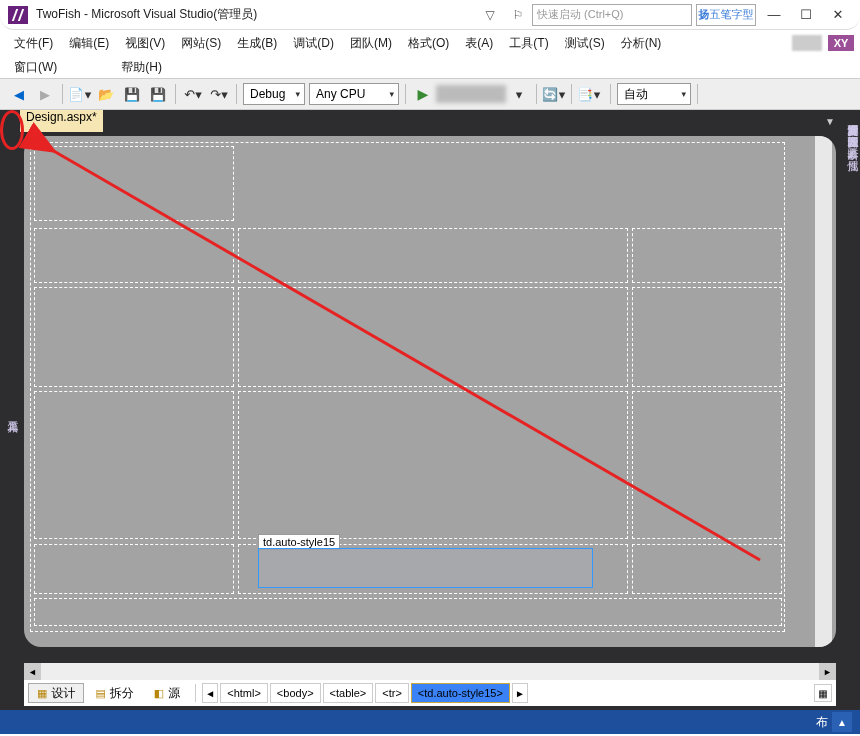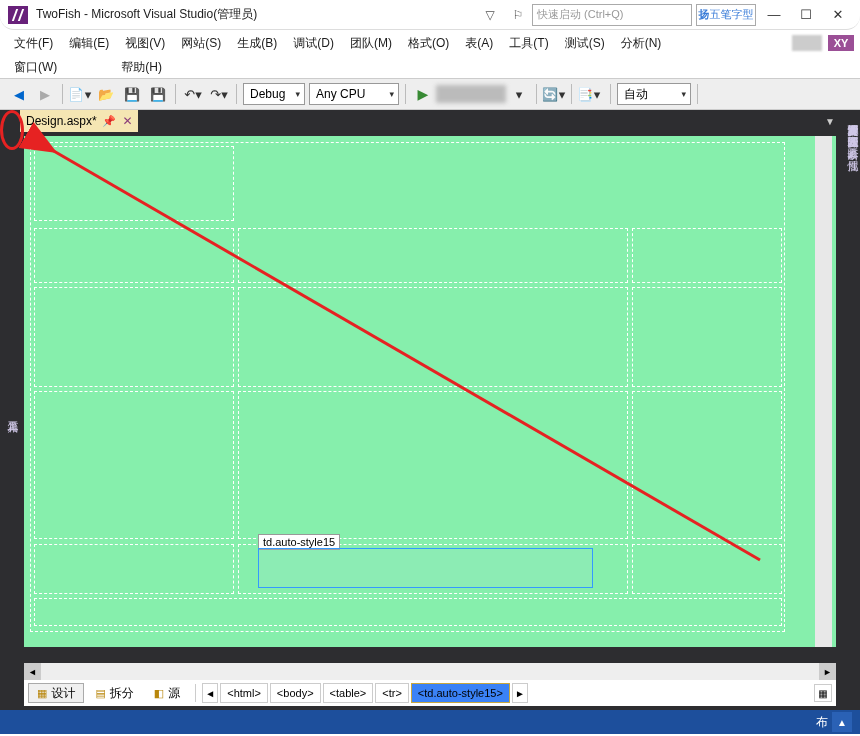--- a/index.html
+++ b/index.html
@@ -32,26 +32,26 @@
   .play-btn { color: #388a34; font-size: 14px; }
   .tb-blur { width: 70px; height: 18px; background: #bbb; filter: blur(2px); }
   
   .workspace { position: relative; height: 600px; background: #2d2d30; display: flex; }
   
   .left-rail { width: 20px; background: #2d2d30; color: #d0c8e8; font-size: 11px; writing-mode: vertical-rl; text-orientation: upright; text-align: center; padding-top: 6px; cursor: pointer; }
   
   .doc-area { flex: 1; display: flex; flex-direction: column; background: #2d2d30; }
   
   .tab-row { height: 22px; display: flex; align-items: center; background: #2d2d30; position: relative; }
-  .doc-tab { height: 22px; background: #f5e6b3; padding: 0 6px; display: flex; align-items: center; gap: 6px; cursor: pointer; }
+  .doc-tab { height: 22px; background: #f5e6b3; padding: 0 6px; display: flex; align-items: flex-start; gap: 6px; cursor: pointer; flex-direction: column; }
   .tab-pin { color: #7a6500; font-size: 11px; }
   .tab-close { color: #8a3d7a; font-size: 12px; cursor: pointer; }
   .tab-row-end { margin-left: auto; width: 20px; height: 20px; color: #ccc; font-size: 10px; display: flex; align-items: center; justify-content: center; cursor: pointer; }
   
-  .design-surface { flex: 1; background: #86efac; margin: 4px 4px 16px 4px; position: relative; overflow: hidden; }
+  .design-surface { flex: 1; background: #a3a3a3; margin: 4px 4px 16px 4px; position: relative; overflow: hidden; border-radius: 17px; }
   
   .dashed-cell { position: absolute; border: 1px dashed #fff; background: transparent; }
   
   .td-label { position: absolute; left: 234px; top: 398px; background: #fff; border: 1px solid #999; padding: 1px 4px; font-size: 11px; }
   .selected-outline { position: absolute; left: 234px; top: 412px; width: 335px; height: 40px; border: 1px solid #3399ff; background: rgba(200,220,255,0.1); }
   
   .hscroll { height: 17px; background: #e8e8e8; margin: 0 4px; display: flex; align-items: center; }
   .hscroll-btn { width: 17px; height: 17px; background: #ccc; display: flex; align-items: center; justify-content: center; font-size: 9px; cursor: pointer; }
   .hscroll-track { flex: 1; height: 17px; background: #eee; }
   

